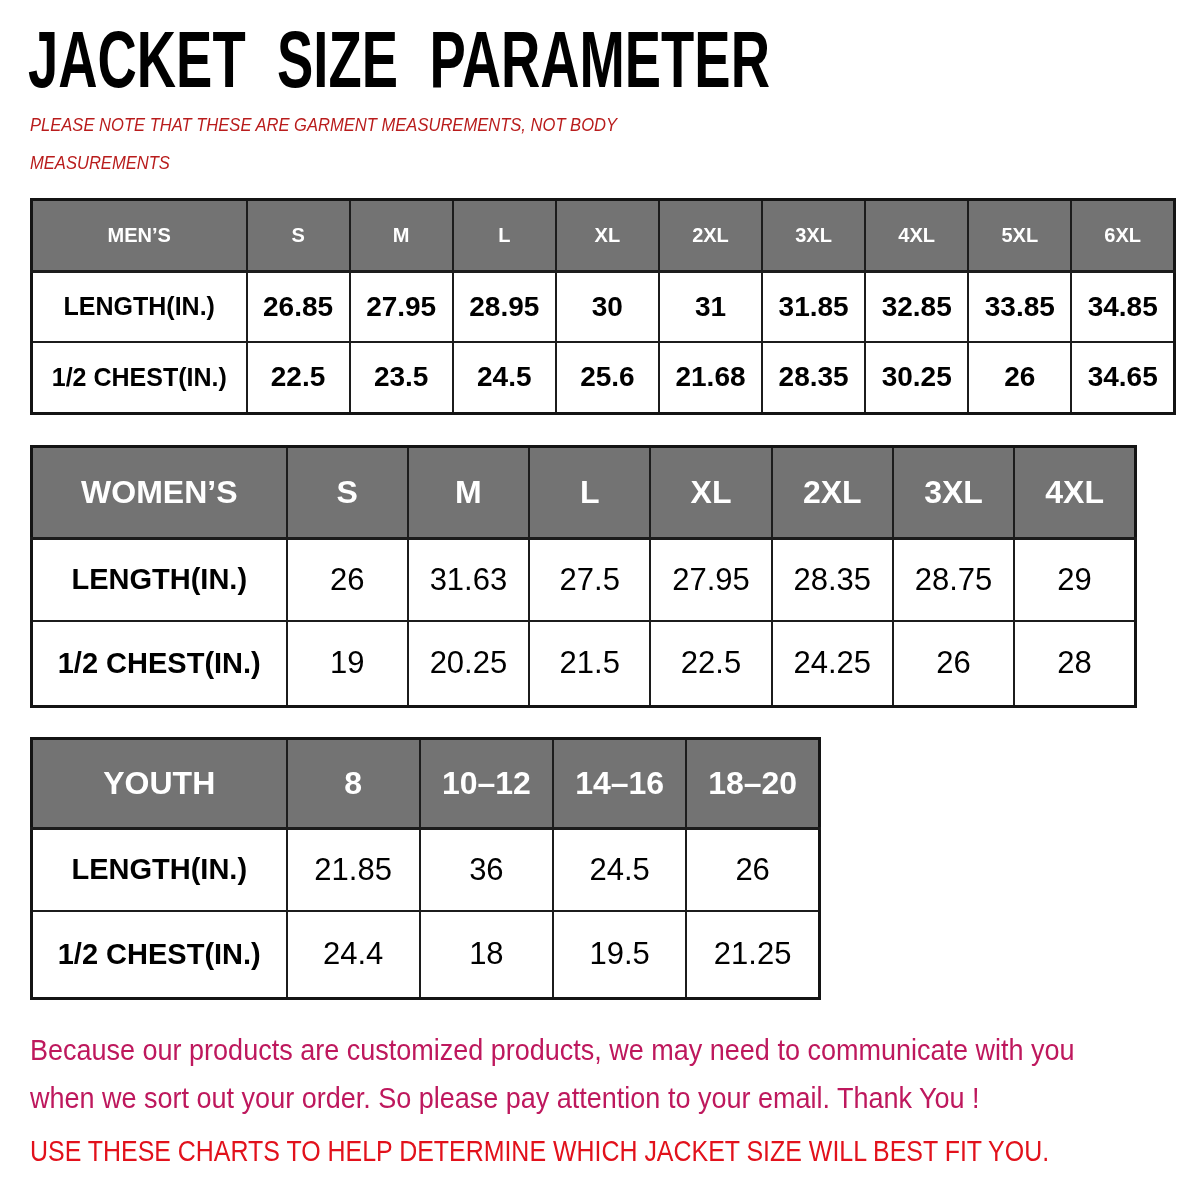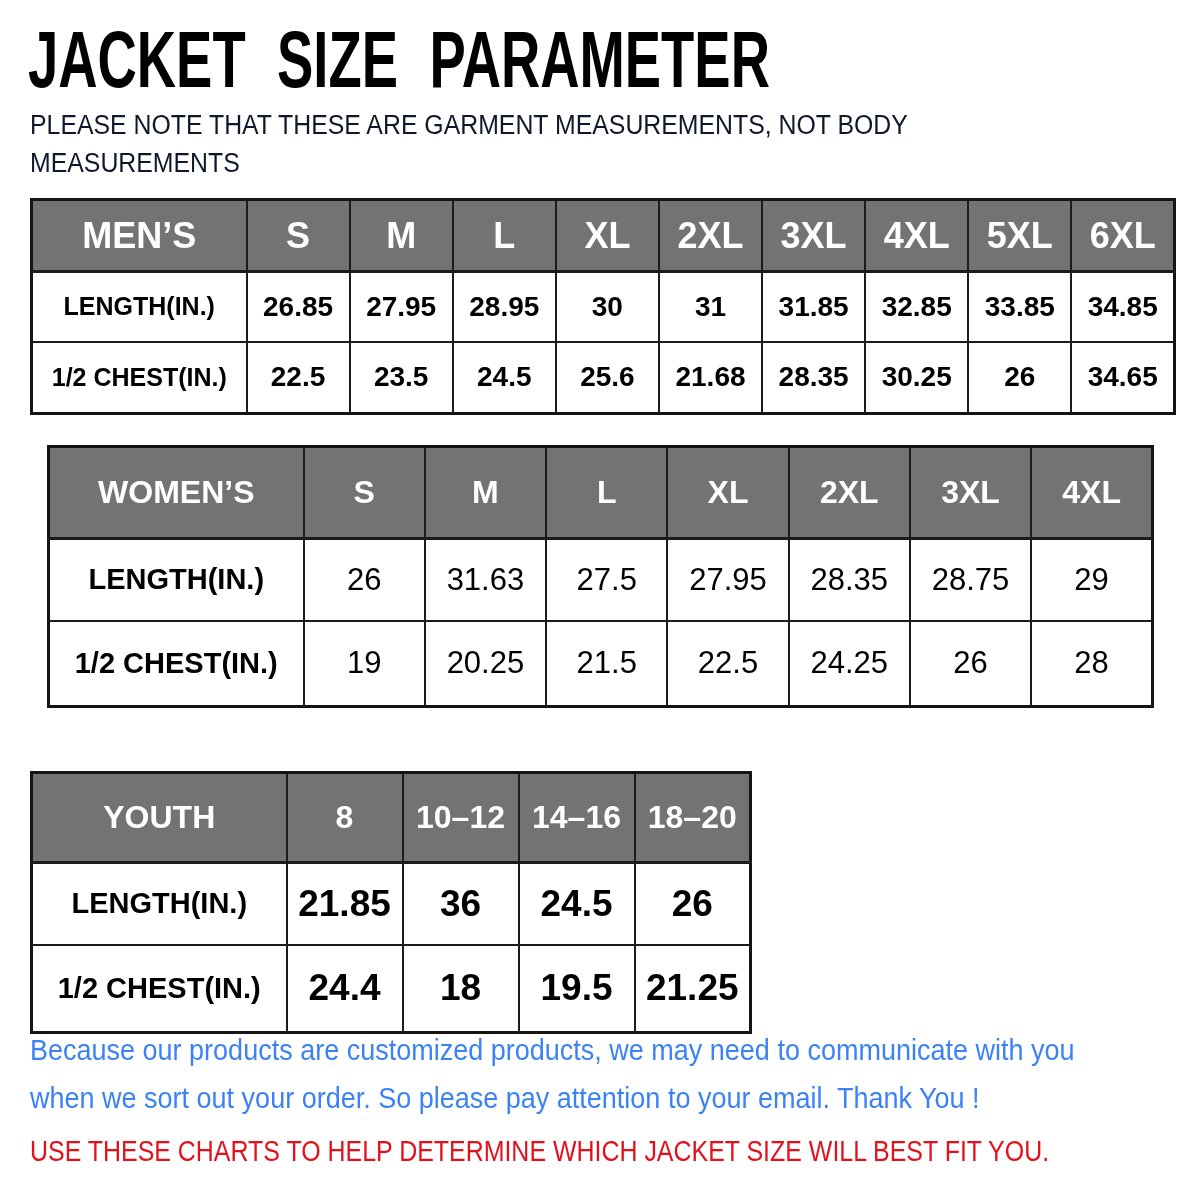--- a/index.html
+++ b/index.html
@@ -10,21 +10,21 @@
   .title {
     position:absolute; left:28px; top:20px;
     font-size:80px; font-weight:700; line-height:1.0;
     white-space:nowrap; letter-spacing:0;
     word-spacing:0.30em;
     transform:scaleX(0.68); transform-origin:0 0;
     color:#000;
   }
   .note {
     position:absolute; left:30px; top:106px;
-    color:#0f172a; font-size:27px; line-height:38px; font-weight:400;
+    color:#b91c1c; font-size:18px; line-height:38px; font-weight:400;font-style:italic;
   }
   .note .ln, .footer .ln {
     display:block; white-space:nowrap;
     transform:scaleX(0.92); transform-origin:0 0;
   }
   table.size-table {
     position:absolute; border-collapse:collapse; table-layout:fixed;
     background:#ffffff;
   }
   table.size-table th, table.size-table td {
@@ -34,43 +34,43 @@
   table.size-table { border:3px solid #141414; }
   table.size-table thead th {
     background:#737373; color:#ffffff; font-weight:700;
     border-bottom-width:3px;
   }
   
   #mens-table { left:30px; top:198px; width:1146px; }
   #mens-table thead tr { height:72px; }
   #mens-table tbody tr:nth-child(1) { height:70px; }
   #mens-table tbody tr:nth-child(2) { height:72px; }
-  #mens-table thead th { font-size:36px; }
+  #mens-table thead th { font-size:20px; }
   #mens-table .row-label { font-size:25px; font-weight:700; }
   #mens-table .val { font-size:28px; font-weight:700; }
   
-  #womens-table { left:47px; top:445px; width:1107px; }
+  #womens-table { left:30px; top:445px; width:1107px; }
   #womens-table thead tr { height:92px; }
   #womens-table tbody tr:nth-child(1) { height:82px; }
   #womens-table tbody tr:nth-child(2) { height:86px; }
   #womens-table thead th { font-size:32px; }
   #womens-table .row-label { font-size:29px; font-weight:700; }
   #womens-table .val { font-size:31px; font-weight:400; }
   
-  #youth-table { left:30px; top:771px; width:722px; }
+  #youth-table { left:30px; top:737px; width:791px; }
   #youth-table thead tr { height:90px; }
   #youth-table tbody tr:nth-child(1) { height:82px; }
   #youth-table tbody tr:nth-child(2) { height:88px; }
   #youth-table thead th { font-size:32px; }
   #youth-table .row-label { font-size:29px; font-weight:700; }
-  #youth-table .val { font-size:37px; font-weight:700; }
+  #youth-table .val { font-size:31px; font-weight:400; }
 
   .footer {
     position:absolute; left:30px; top:1026px;
-    color:#3b82f6; font-size:30px; line-height:48px; font-weight:400;
+    color:#be185d; font-size:30px; line-height:48px; font-weight:400;
   }
   .footer .ln { transform:scaleX(0.90); }
   .footer-use {
     position:absolute; left:30px; top:1134px;
     color:#e2111b; font-size:29px; line-height:34px; font-weight:400;
     white-space:nowrap; transform:scaleX(0.86); transform-origin:0 0;
   }
 </style>
 </head>
 <body>

